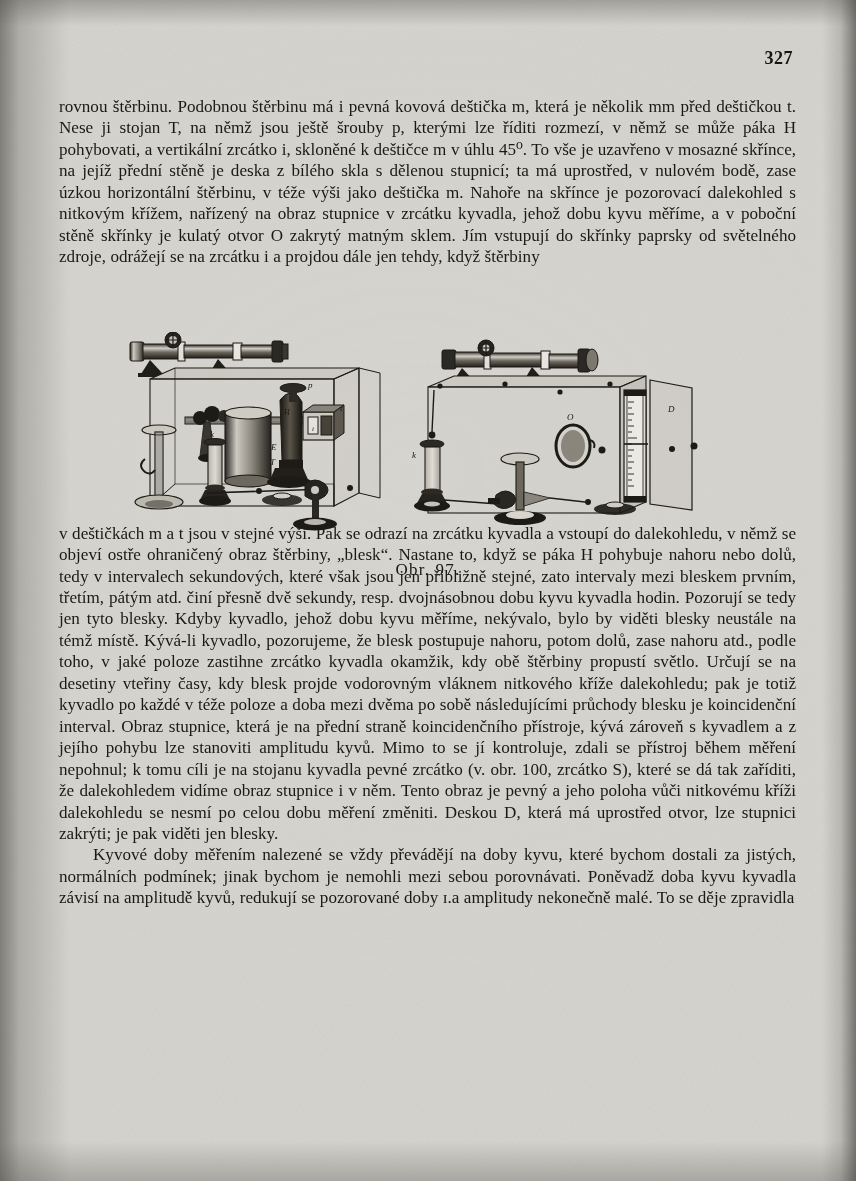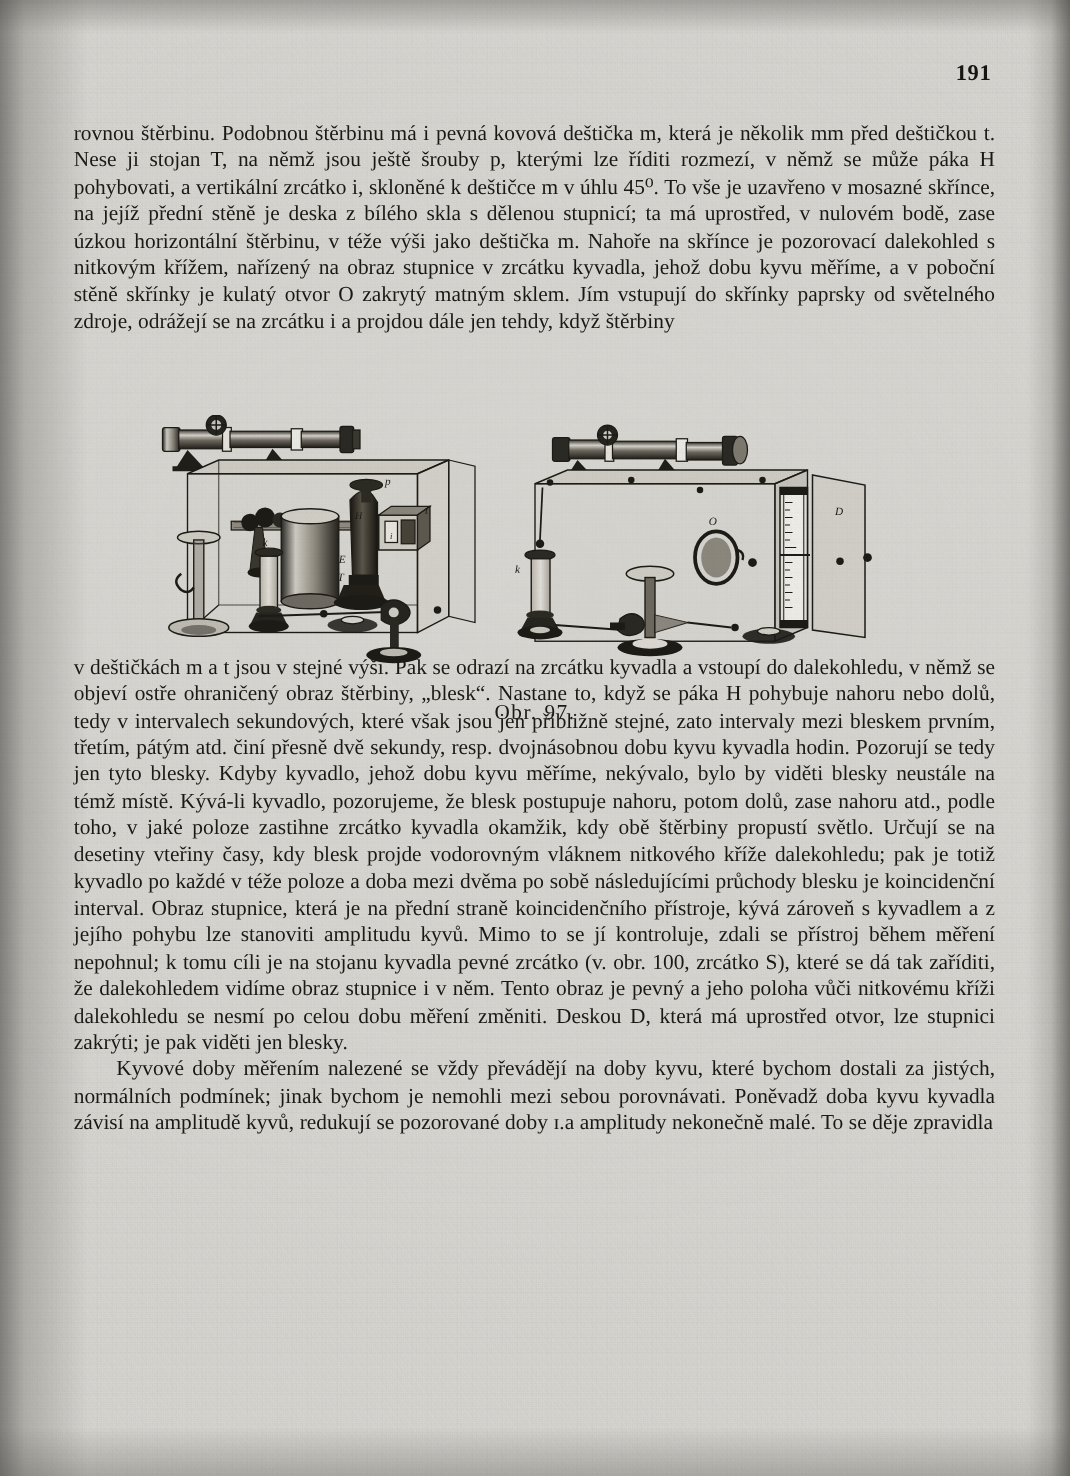--- a/index.html
+++ b/index.html
@@ -72,21 +72,21 @@
     color:#1b1914;
   }
   .figcap span{padding-left:0;}
   svg{display:block;}
 </style>
 </head>
 <body>
 
 <div class="page">
 
-  <div class="folio">191</div>
+  <div class="folio">327</div>
 
   <div class="col">
     <p class="para">rovnou štěrbinu. Podobnou štěrbinu má i pevná kovová deštička m, která je několik mm před deštičkou t. Nese ji stojan T, na němž jsou ještě šrouby p, kterými lze říditi rozmezí, v němž se může páka H pohybovati, a vertikální zrcátko i, skloněné k deštičce m v úhlu 45⁰. To vše je uzavřeno v mosazné skřínce, na jejíž přední stěně je deska z bílého skla s dělenou stupnicí; ta má uprostřed, v nulovém bodě, zase úzkou horizontální štěrbinu, v téže výši jako deštička m. Nahoře na skřínce je pozorovací dalekohled s nitkovým křížem, nařízený na obraz stupnice v zrcátku kyvadla, jehož dobu kyvu měříme, a v poboční stěně skřínky je kulatý otvor O zakrytý matným sklem. Jím vstupují do skřínky paprsky od světelného zdroje, odrážejí se na zrcátku i a projdou dále jen tehdy, když štěrbiny</p>
 
     <div style="height:255px"></div>
 
     <p class="para">v deštičkách m a t jsou v stejné výši. Pak se odrazí na zrcátku kyvadla a vstoupí do dalekohledu, v němž se objeví ostře ohraničený obraz štěrbiny, „blesk“. Nastane to, když se páka H pohybuje nahoru nebo dolů, tedy v intervalech sekundových, které však jsou jen přibližně stejné, zato intervaly mezi bleskem prvním, třetím, pátým atd. činí přesně dvě sekundy, resp. dvojnásobnou dobu kyvu kyvadla hodin. Pozorují se tedy jen tyto blesky. Kdyby kyvadlo, jehož dobu kyvu měříme, nekývalo, bylo by viděti blesky neustále na témž místě. Kývá-li kyvadlo, pozorujeme, že blesk postupuje nahoru, potom dolů, zase nahoru atd., podle toho, v jaké poloze zastihne zrcátko kyvadla okamžik, kdy obě štěrbiny propustí světlo. Určují se na desetiny vteřiny časy, kdy blesk projde vodorovným vláknem nitkového kříže dalekohledu; pak je totiž kyvadlo po každé v téže poloze a doba mezi dvěma po sobě následujícími průchody blesku je koincidenční interval. Obraz stupnice, která je na přední straně koincidenčního přístroje, kývá zároveň s kyvadlem a z jejího pohybu lze stanoviti amplitudu kyvů. Mimo to se jí kontroluje, zdali se přístroj během měření nepohnul; k tomu cíli je na stojanu kyvadla pevné zrcátko (v. obr. 100, zrcátko S), které se dá tak zaříditi, že dalekohledem vidíme obraz stupnice i v něm. Tento obraz je pevný a jeho poloha vůči nitkovému kříži dalekohledu se nesmí po celou dobu měření změniti. Deskou D, která má uprostřed otvor, lze stupnici zakrýti; je pak viděti jen blesky.</p>
     <p class="para indent">Kyvové doby měřením nalezené se vždy převádějí na doby kyvu, které bychom dostali za jistých, normálních podmínek; jinak bychom je nemohli mezi sebou porovnávati. Poněvadž doba kyvu kyvadla závisí na amplitudě kyvů, redukují se pozorované doby ɪ.a amplitudy nekonečně malé. To se děje zpravidla</p>
   </div>
 

